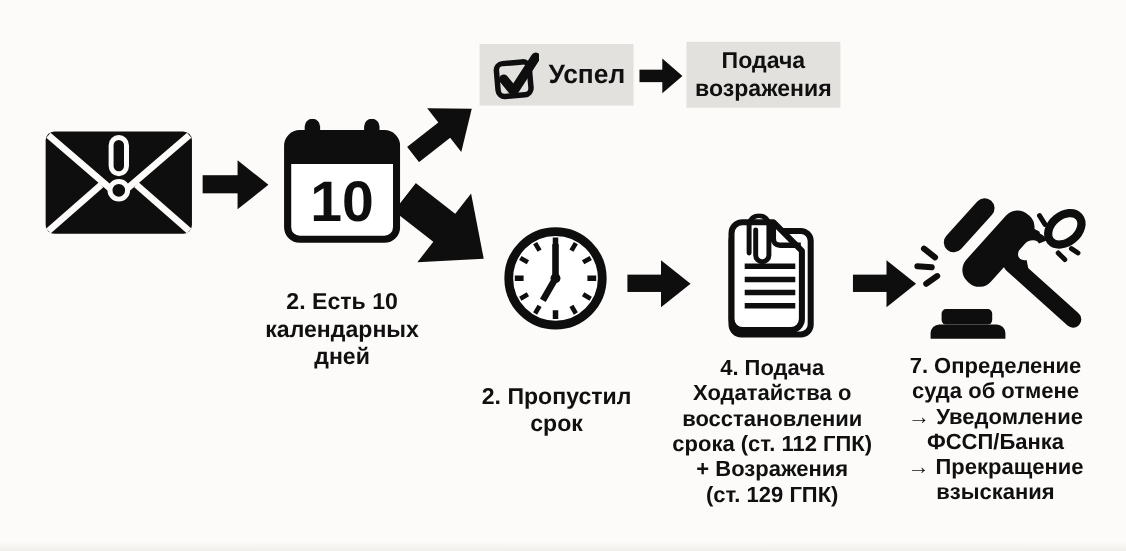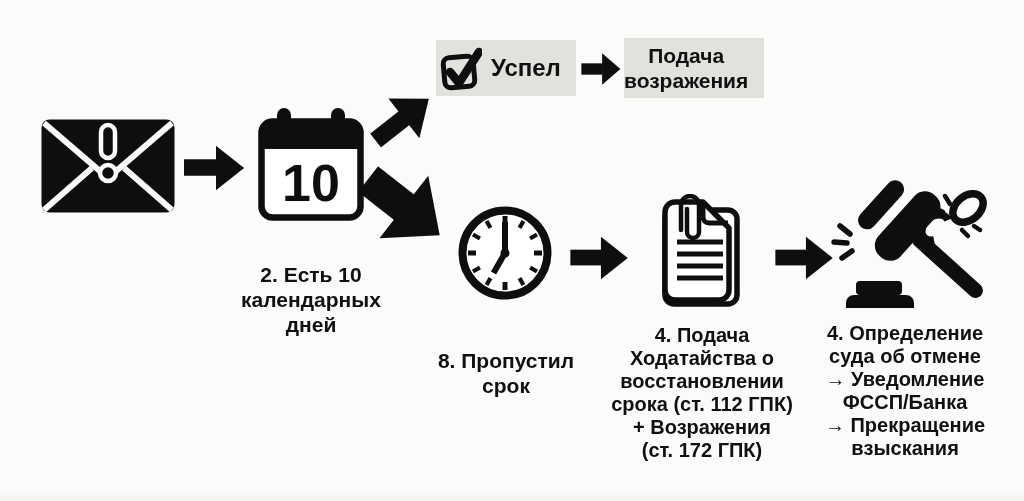--- a/index.html
+++ b/index.html
@@ -20,20 +20,21 @@
     white-space:pre-line;
   }
   .lbl-lg{font-size:21px;line-height:26px;}
   .lbl-md{font-size:21px;line-height:25px;margin-top:28px;}
   .lbl-sm{font-size:20px;line-height:23px;}
   .gray-box{
     position:absolute;
     background:#e2e1de;
     display:flex;
     align-items:center;
+    justify-content:center;
   }
   .success-box{gap:9px;padding-left:4px;}
   .success-label{font-size:24px;font-weight:bold;color:#101010;}
   .objection-label{
     font-size:21px;line-height:25px;font-weight:bold;color:#101010;
     text-align:center;white-space:pre-line;
   }
   svg{display:block;}
   .rot-up{transform:rotate(-38deg);}
   .rot-down{transform:rotate(38deg);}
@@ -165,31 +166,31 @@
     <line x1="113" y1="30" x2="121" y2="34" stroke="#0e0e0e" stroke-width="4.5" stroke-linecap="round"></line>
     <line x1="140" y1="52" x2="146" y2="58" stroke="#0e0e0e" stroke-width="4.5" stroke-linecap="round"></line>
     <line x1="152" y1="48" x2="158" y2="52" stroke="#0e0e0e" stroke-width="4.5" stroke-linecap="round"></line>
   </svg>
 
 
   <div class="step-label lbl-md" style="left:237px;top:234px;width:148px">2. Есть 10
 календарных
 дней</div>
 
-  <div class="step-label lbl-md" style="left:430px;top:320px;width:152px">8. Пропустил
+  <div class="step-label lbl-md" style="left:430px;top:320px;width:152px">2. Пропустил
 срок</div>
 
   <div class="step-label lbl-sm" style="left:600px;top:324px;width:204px">4. Подача
 Ходатайства о
 восстановлении
 срока (ст. 112 ГПК)
 + Возражения
-(ст. 172 ГПК)</div>
+(ст. 129 ГПК)</div>
 
-  <div class="step-label lbl-sm" style="left:806px;top:322px;width:198px">4. Определение
+  <div class="step-label lbl-sm" style="left:806px;top:322px;width:198px">7. Определение
 суда об отмене
 → Уведомление
 ФССП/Банка
 → Прекращение
 взыскания</div>
 
   <div class="bottom-artifact"></div>
 </div>
 
 </body></html>

